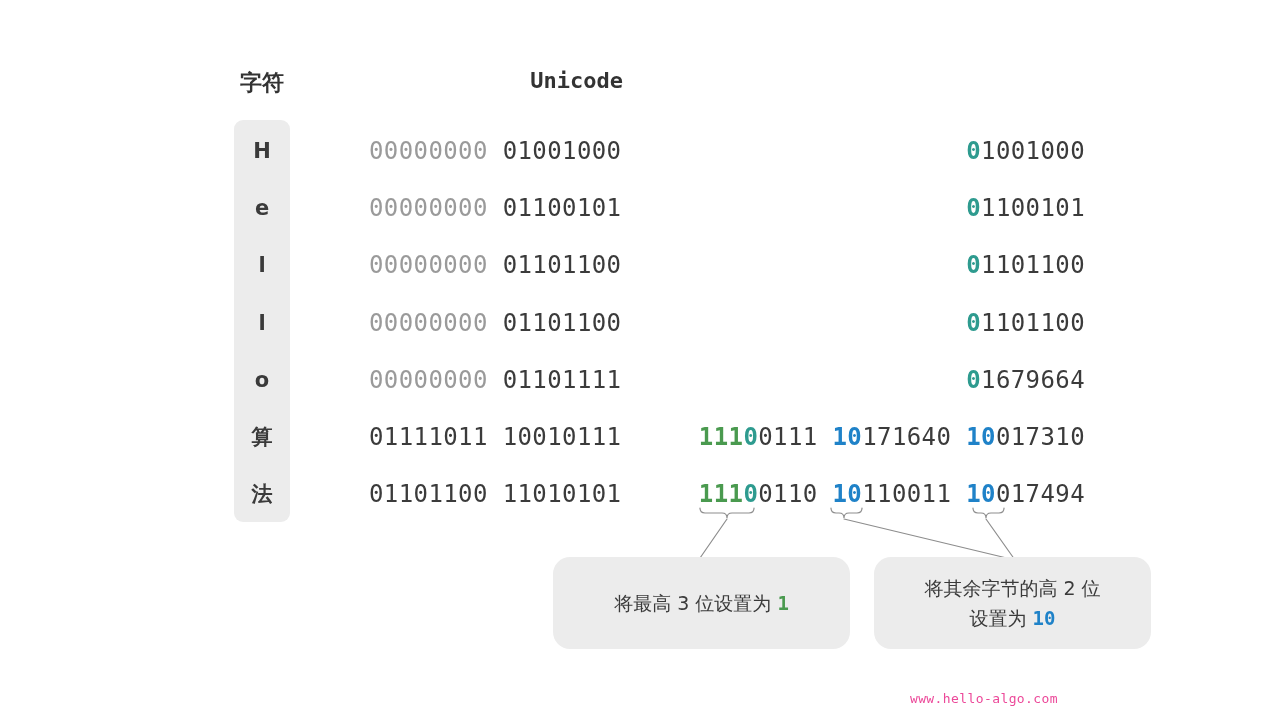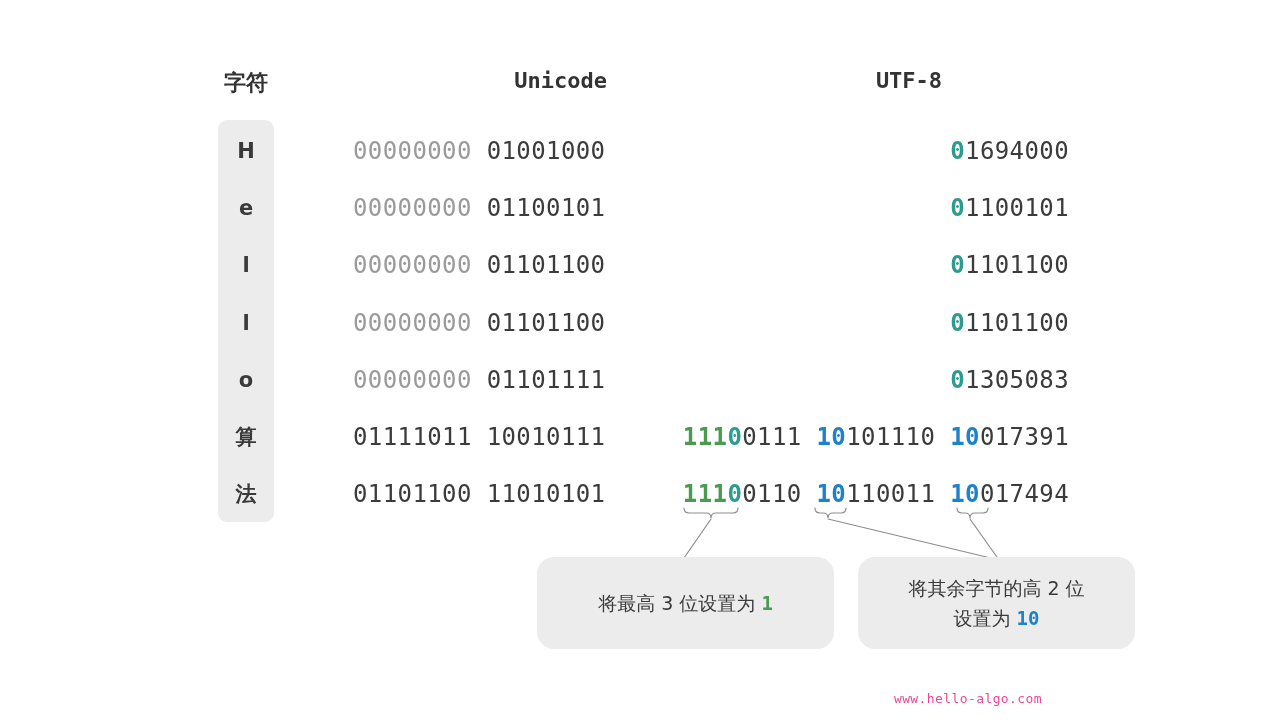--- a/index.html
+++ b/index.html
@@ -11,21 +11,21 @@
     width: 1280px;
     height: 720px;
     position: relative;
     overflow: hidden;
     font-family: "DejaVu Sans Mono", "Liberation Mono", monospace;
     -webkit-font-smoothing: antialiased;
   }
 
   .stage {
     position: absolute;
-    left: 0; top: 0;
+    left: 16px; top: 0;
     width: 1044px;
     height: 720px;
     padding-left: 24px;
   }
 
   
   .col-head {
     position: absolute;
     font-family: "DejaVu Sans Mono", "Liberation Mono", monospace;
     font-weight: bold;
@@ -134,43 +134,42 @@
     letter-spacing: 0.4px;
   }
 </style>
 </head>
 <body>
 
 <div class="stage">
 
   <div class="col-head head-char">字符</div>
   <div class="col-head head-uni">Unicode</div>
-  <div class="col-head head-utf">UTF-8</div>
 
   <div class="char-panel"></div>
 
   <div id="rows-layer">
       <div class="char-cell" style="top: 139px;">H</div>
       <div class="bin-row uni-row" style="top: 138px;"><span class="dim">00000000</span><span> </span><span class="dark">01001000</span></div>
-      <div class="bin-row utf-row" style="top: 138px;"><span class="teal">0</span><span class="dark">1694000</span></div>
+      <div class="bin-row utf-row" style="top: 138px;"><span class="teal">0</span><span class="dark">1001000</span></div>
       <div class="char-cell" style="top: 196.2px;">e</div>
       <div class="bin-row uni-row" style="top: 195.2px;"><span class="dim">00000000</span><span> </span><span class="dark">01100101</span></div>
       <div class="bin-row utf-row" style="top: 195.2px;"><span class="teal">0</span><span class="dark">1100101</span></div>
       <div class="char-cell" style="top: 253.4px;">l</div>
       <div class="bin-row uni-row" style="top: 252.4px;"><span class="dim">00000000</span><span> </span><span class="dark">01101100</span></div>
       <div class="bin-row utf-row" style="top: 252.4px;"><span class="teal">0</span><span class="dark">1101100</span></div>
       <div class="char-cell" style="top: 310.6px;">l</div>
       <div class="bin-row uni-row" style="top: 309.6px;"><span class="dim">00000000</span><span> </span><span class="dark">01101100</span></div>
       <div class="bin-row utf-row" style="top: 309.6px;"><span class="teal">0</span><span class="dark">1101100</span></div>
       <div class="char-cell" style="top: 367.8px;">o</div>
       <div class="bin-row uni-row" style="top: 366.8px;"><span class="dim">00000000</span><span> </span><span class="dark">01101111</span></div>
-      <div class="bin-row utf-row" style="top: 366.8px;"><span class="teal">0</span><span class="dark">1305083</span></div>
+      <div class="bin-row utf-row" style="top: 366.8px;"><span class="teal">0</span><span class="dark">1679664</span></div>
       <div class="char-cell" style="top: 425px;">算</div>
       <div class="bin-row uni-row" style="top: 424px;"><span class="dark">01111011</span><span> </span><span class="dark">10010111</span></div>
-      <div class="bin-row utf-row" style="top: 424px;"><span class="green">111</span><span class="teal">0</span><span class="dark">0111</span><span> </span><span class="blue">10</span><span class="dark">101110</span><span> </span><span class="blue">10</span><span class="dark">017391</span></div>
+      <div class="bin-row utf-row" style="top: 424px;"><span class="green">111</span><span class="teal">0</span><span class="dark">0111</span><span> </span><span class="blue">10</span><span class="dark">171640</span><span> </span><span class="blue">10</span><span class="dark">017310</span></div>
       <div class="char-cell" style="top: 482.2px;">法</div>
       <div class="bin-row uni-row" style="top: 481.2px;"><span class="dark">01101100</span><span> </span><span class="dark">11010101</span></div>
       <div class="bin-row utf-row" style="top: 481.2px;"><span class="green">111</span><span class="teal">0</span><span class="dark">0110</span><span> </span><span class="blue">10</span><span class="dark">110011</span><span> </span><span class="blue">10</span><span class="dark">017494</span></div>
     </div>
 
   <svg class="connectors" viewBox="0 0 1280 720" xmlns="http://www.w3.org/2000/svg">
     <g fill="none" stroke="#8d8d8d" stroke-width="1.2" stroke-linecap="round">
 
       <path d="M684,508 q0,5 5,5 L706,513 q5,0 5,5 q0,-5 5,-5 L733,513 q5,0 5,-5"></path>
 

